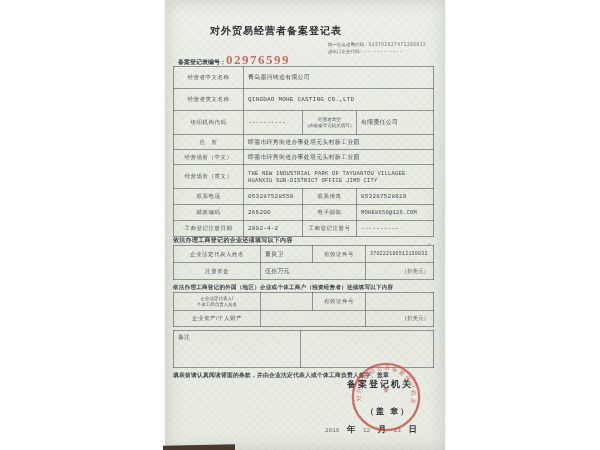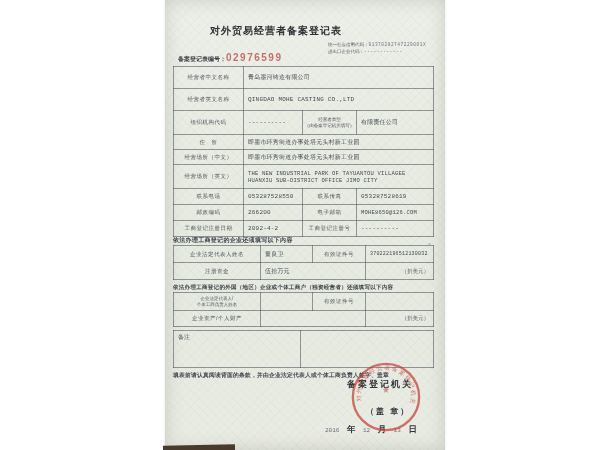--- a/index.html
+++ b/index.html
@@ -14,22 +14,22 @@
          box-shadow: inset 0 0 18px rgba(110,120,105,0.28), 0 0 3px rgba(0,0,0,0.10);}
   .table-sliver{position:absolute;left:163px;top:445px;width:72px;height:6px;background:#4a3a2e;
          transform:rotate(-1.2deg);}
   
   .doc-title{position:absolute;left:180px;top:24px;width:162px;text-align:right;
          font-size:10px;font-weight:bold;letter-spacing:1px;color:#2e3036;}
   .codes{position:absolute;left:328px;top:42px;width:118px;font-size:4.5px;color:#5b5e66;line-height:6.5px;}
   .codes .cline{white-space:nowrap;}
   .codes .cval{color:#70747f;font-family:"Liberation Mono",monospace;letter-spacing:.5px;}
   .serial{position:absolute;left:178px;top:52px;font-size:6px;font-weight:bold;color:#3d4049;white-space:nowrap;}
-  .serial .sval{color:#c3706a;font-weight:bold;font-size:10px;letter-spacing:1.5px;
-         font-family:Liberation Sans, sans-serif;}
+  .serial .sval{color:#c3706a;font-weight:bold;font-size:13px;letter-spacing:1.5px;
+         font-family:Liberation Serif, serif;}
   
   table{border-collapse:collapse;table-layout:fixed;position:absolute;background:transparent;}
   td{border:1px solid rgba(72,75,84,0.55);overflow:hidden;}
   td.lbl{font-size:5.5px;color:#52555e;text-align:center;letter-spacing:.5px;padding:1px 2px;}
   td.val{font-size:6px;color:#43475230;color:#464a55;text-align:left;padding:1px 4px;
          font-family:"Liberation Mono",monospace;letter-spacing:.2px;}
   td.val.cjk{font-family:"Liberation Sans",sans-serif;font-size:6px;}
   .tiny2{font-size:4.5px;line-height:5.5px;color:#52555e;text-align:center;}
   .sec-hdr{position:absolute;font-size:6px;font-weight:bold;color:#3d4049;letter-spacing:.3px;white-space:nowrap;}
   .dash{color:#6d717b;letter-spacing:1px;font-size:5px;}

